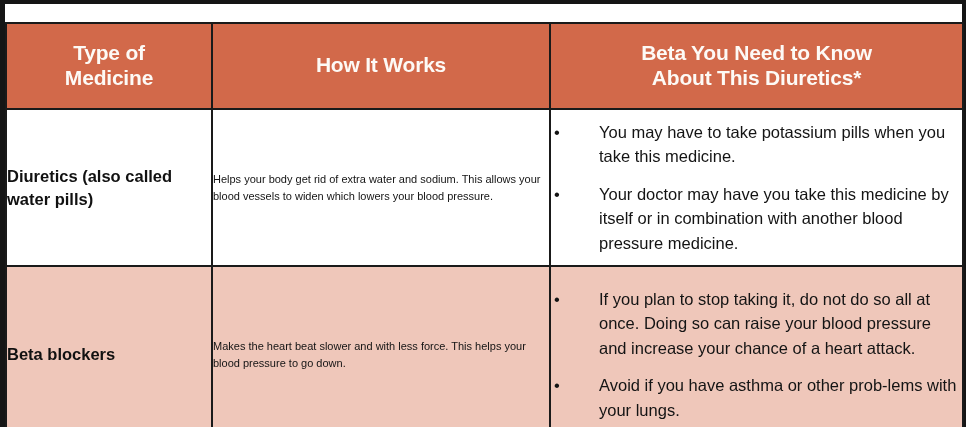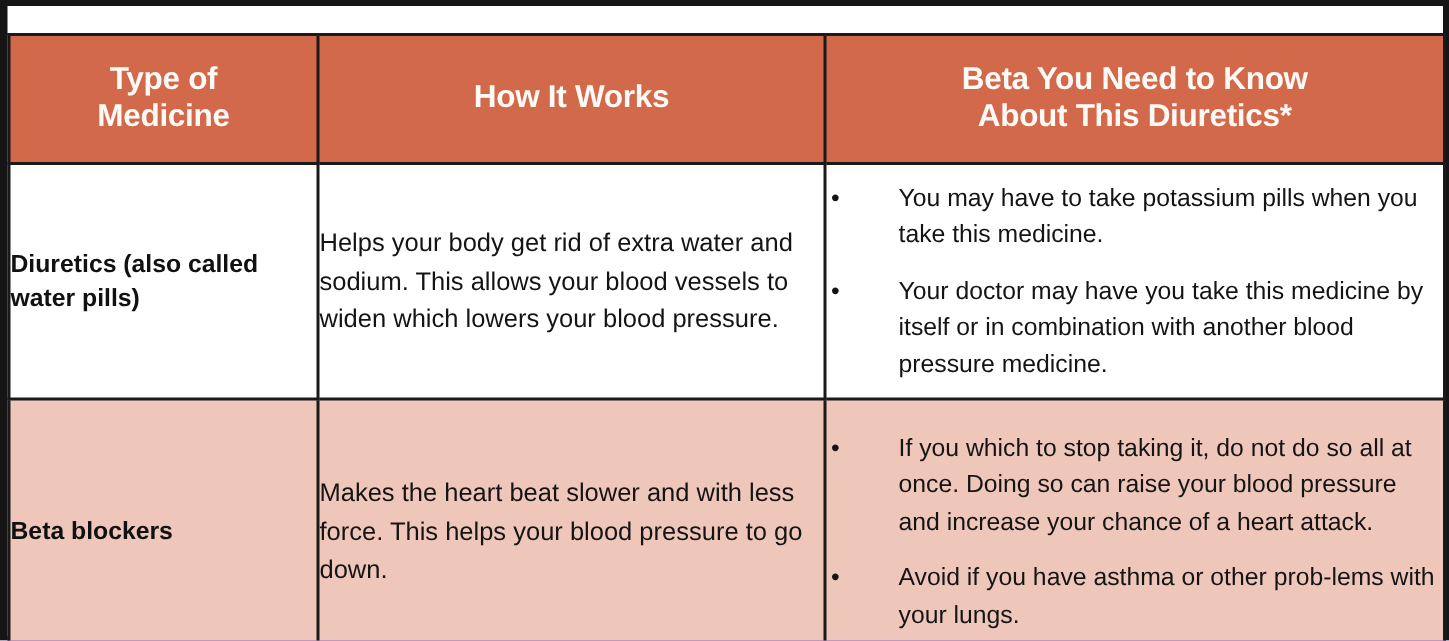--- a/index.html
+++ b/index.html
@@ -73,21 +73,21 @@
   .cell-type {
     font-weight: bold;
     font-size: 16.5px;
     line-height: 1.35;
     color: #111111;
     padding: 6px 12px;
   }
 
   .cell-works {
     text-align: left;
-    font-size: 17px;
+    font-size: 11px;
     line-height: 1.52;
     color: #141414;
     padding: 6px 18px 6px 20px;
   }
 
   .cell-know {
     text-align: left;
     font-size: 16.5px;
     line-height: 1.48;
     color: #141414;
@@ -157,21 +157,21 @@
         </td>
       </tr>
 
       <tr class="row-pink">
         <td class="cell-type col-type">Beta blockers</td>
         <td class="cell-works col-works">Makes the heart beat slower and with less force. This helps your blood pressure to go down.</td>
         <td class="cell-know col-know">
           <ul class="bullet-list">
             <li class="bullet-item">
               <span class="bullet-dot">•</span>
-              <span class="bullet-text">If you which to stop taking it, do not do so all at once. Doing so can raise your blood pressure and increase your chance of a heart attack.</span>
+              <span class="bullet-text">If you plan to stop taking it, do not do so all at once. Doing so can raise your blood pressure and increase your chance of a heart attack.</span>
             </li>
             <li class="bullet-item">
               <span class="bullet-dot">•</span>
               <span class="bullet-text">Avoid if you have asthma or other prob-lems with your lungs.</span>
             </li>
           </ul>
         </td>
       </tr>
 
     </tbody>

